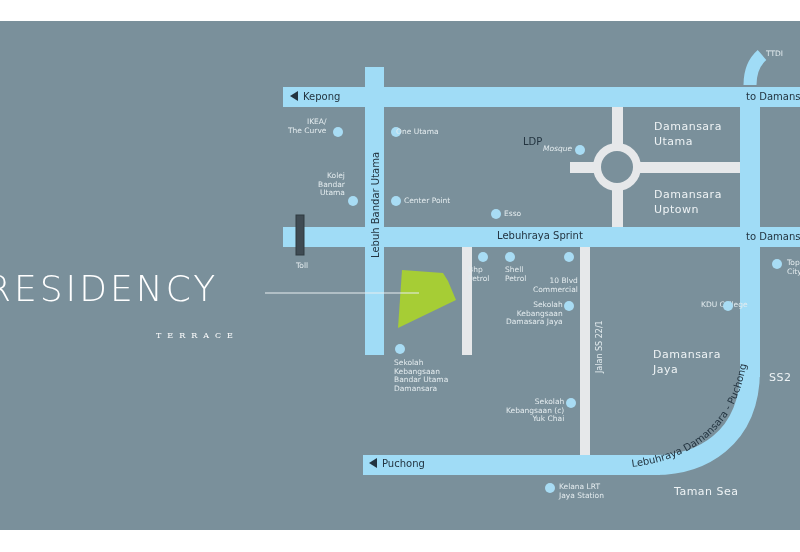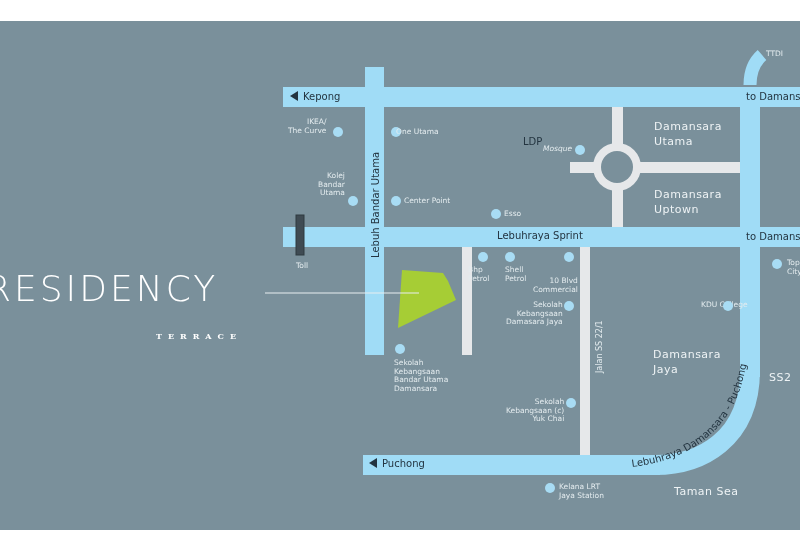--- a/index.html
+++ b/index.html
@@ -6,21 +6,21 @@
   body { width:800px; height:552px; position:relative; overflow:hidden; font-family:"DejaVu Sans", sans-serif; }
   .map { position:absolute; left:0; top:21px; width:800px; height:509px; background:#7a909b; overflow:hidden; }
   svg.roads { position:absolute; left:0; top:0; }
   .lbl { position:absolute; white-space:nowrap; line-height:1.15; }
   .poi { color:#e4ecef; font-size:7.5px; }
   .poi.r { text-align:right; }
   .dot { position:absolute; width:10px; height:10px; border-radius:50%; background:#a8dcf4; }
   .road-lbl { color:#233440; font-size:10px; }
   .area { color:#eef3f5; font-size:11px; letter-spacing:0.5px; line-height:1.35; }
   .brand { position:absolute; color:#ffffff; font-family:"DejaVu Sans", sans-serif; font-weight:300; font-size:36px; letter-spacing:3px; left:-14px; top:247px; }
-  .brand-sub { position:absolute; color:#ffffff; font-family:"DejaVu Serif", serif; font-size:8px; letter-spacing:6px; left:156px; top:310px;font-weight:bold; }
+  .brand-sub { position:absolute; color:#ffffff; font-family:"DejaVu Serif", serif; font-size:8px; letter-spacing:6px; left:156px; top:310px; }
   .arrow { display:inline-block; width:0; height:0; border-top:5px solid transparent; border-bottom:5px solid transparent; border-right:8px solid #233440; margin-right:5px; vertical-align:-1px; }
 </style>
 </head>
 <body>
 
 <div class="map">
 
   <svg class="roads" width="800" height="509" viewBox="0 21 800 509">
 
     <g fill="#e6e8ea">

